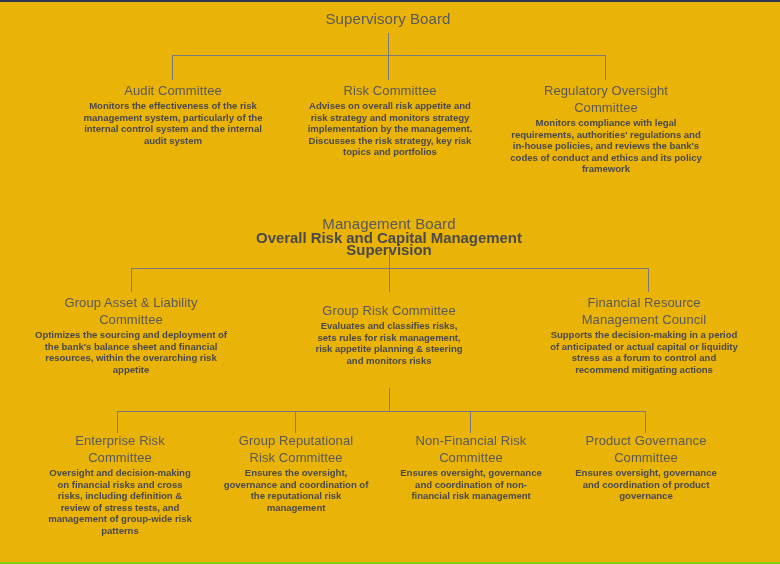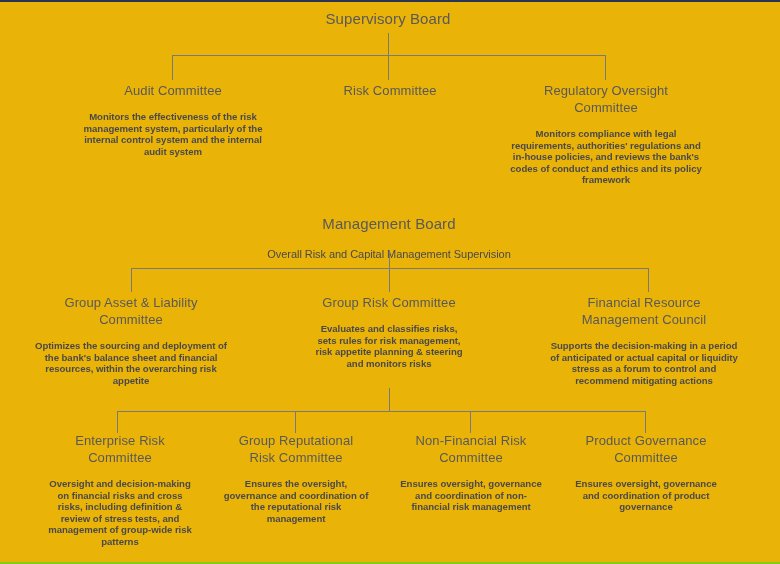--- a/index.html
+++ b/index.html
@@ -37,30 +37,30 @@
   }
   .node-title.root {
     font-size: 15px;
   }
   .node-desc {
     color: #4a4a4a;
     font-size: 9.6px;
     line-height: 11.6px;
     font-weight: bold;
     letter-spacing: -0.05px;
-    margin-top: 12px;
+    margin-top: 1px;
     white-space: pre-line;
   }
   .node-sub {
     color: #4a4a4a;
-    font-size: 11px;
+    font-size: 15px;
     line-height: 12px;
-    font-weight: normal;
+    font-weight: bold;
     letter-spacing: -0.05px;
-    margin-top: 16px;
+    margin-top: 0px;
   }
   
   .conn {
     position: absolute;
     background: #7a7a7a;
   }
   .conn.v { width: 1px; }
   .conn.h { height: 1px; }
 </style>
 </head>
@@ -81,20 +81,25 @@
   <div class="node" style="left:62px; top:80px; width:222px;">
     <div class="node-title">Audit Committee</div>
     <div class="node-desc">Monitors the effectiveness of the risk
 management system, particularly of the
 internal control system and the internal
 audit system</div>
   </div>
 
   <div class="node" style="left:288px; top:80px; width:204px;">
     <div class="node-title">Risk Committee</div>
+    <div class="node-desc">Advises on overall risk appetite and
+risk strategy and monitors strategy
+implementation by the management.
+Discusses the risk strategy, key risk
+topics and portfolios</div>
   </div>
 
   <div class="node" style="left:496px; top:80px; width:220px;">
     <div class="node-title">Regulatory Oversight
 Committee</div>
     <div class="node-desc">Monitors compliance with legal
 requirements, authorities' regulations and
 in-house policies, and reviews the bank's
 codes of conduct and ethics and its policy
 framework</div>
@@ -113,21 +118,21 @@
 
   <div class="node" style="left:17px; top:292px; width:228px;">
     <div class="node-title">Group Asset &amp; Liability
 Committee</div>
     <div class="node-desc">Optimizes the sourcing and deployment of
 the bank's balance sheet and financial
 resources, within the overarching risk
 appetite</div>
   </div>
 
-  <div class="node" style="left:289px; top:292px; width:200px;">
+  <div class="node" style="left:289px; top:300px; width:200px;">
     <div class="node-title">Group Risk Committee</div>
     <div class="node-desc">Evaluates and classifies risks,
 sets rules for risk management,
 risk appetite planning &amp; steering
 and monitors risks</div>
   </div>
 
   <div class="node" style="left:531px; top:292px; width:226px;">
     <div class="node-title">Financial Resource
 Management Council</div>

